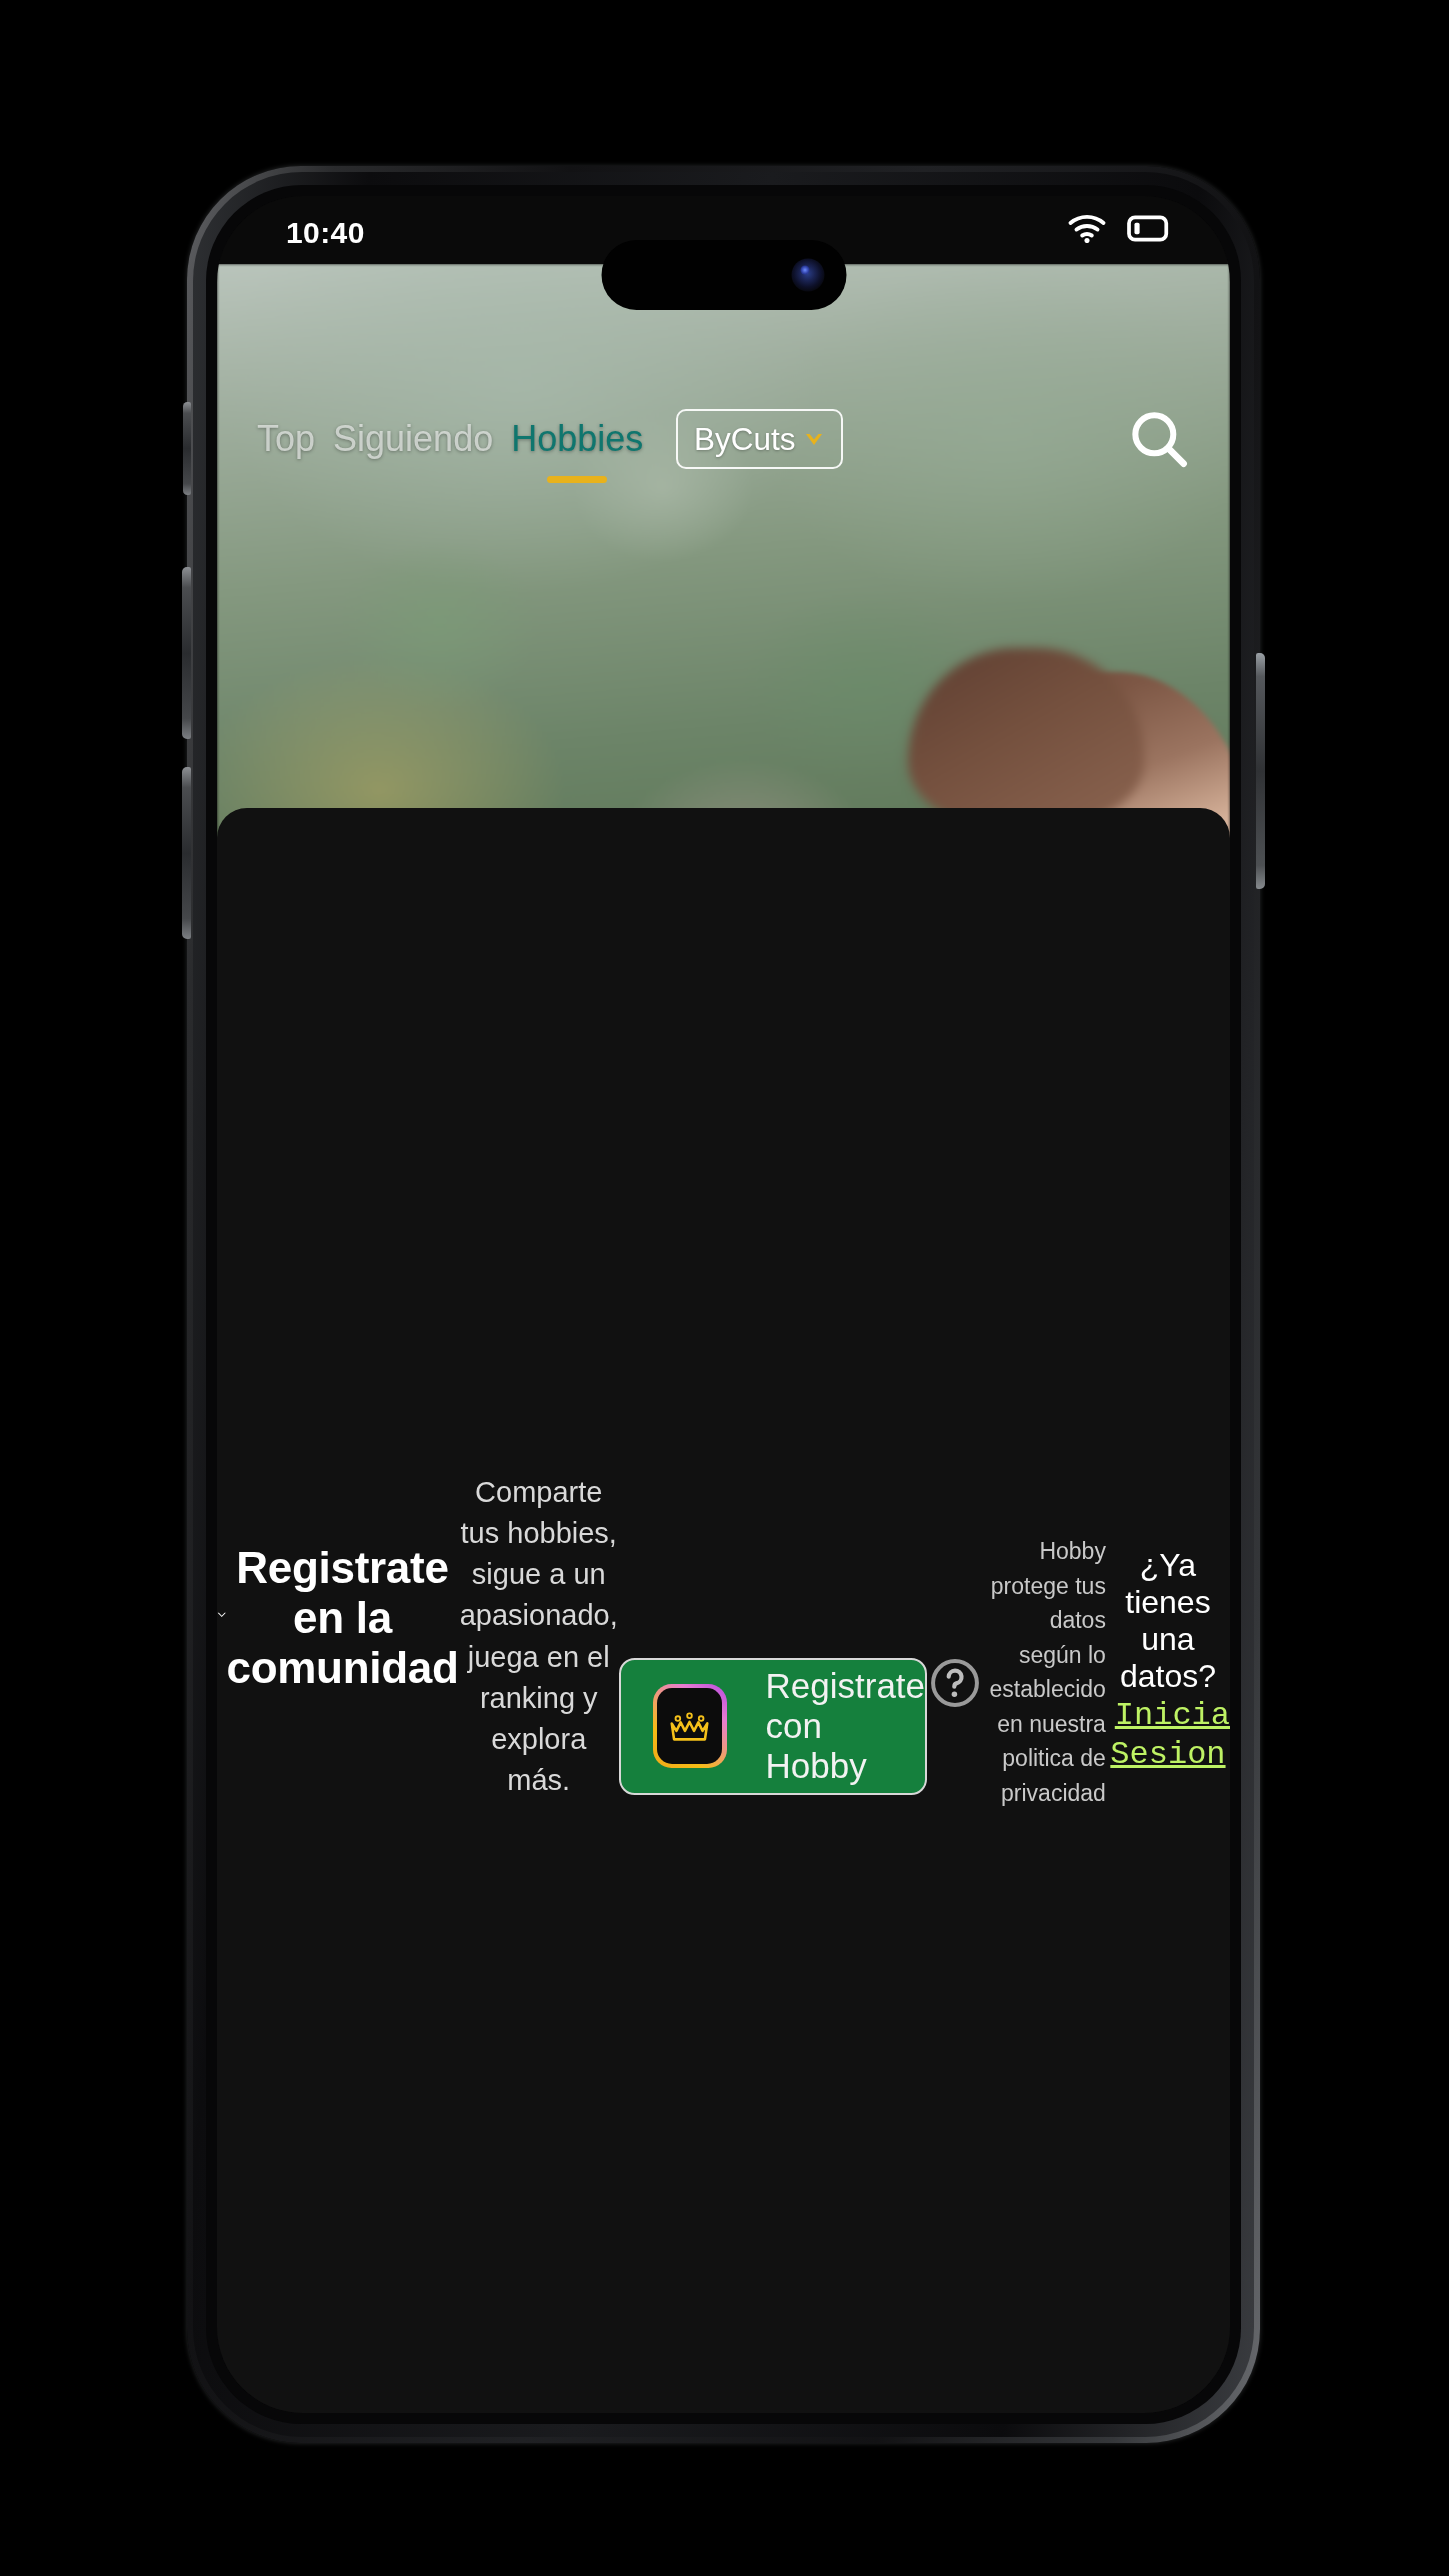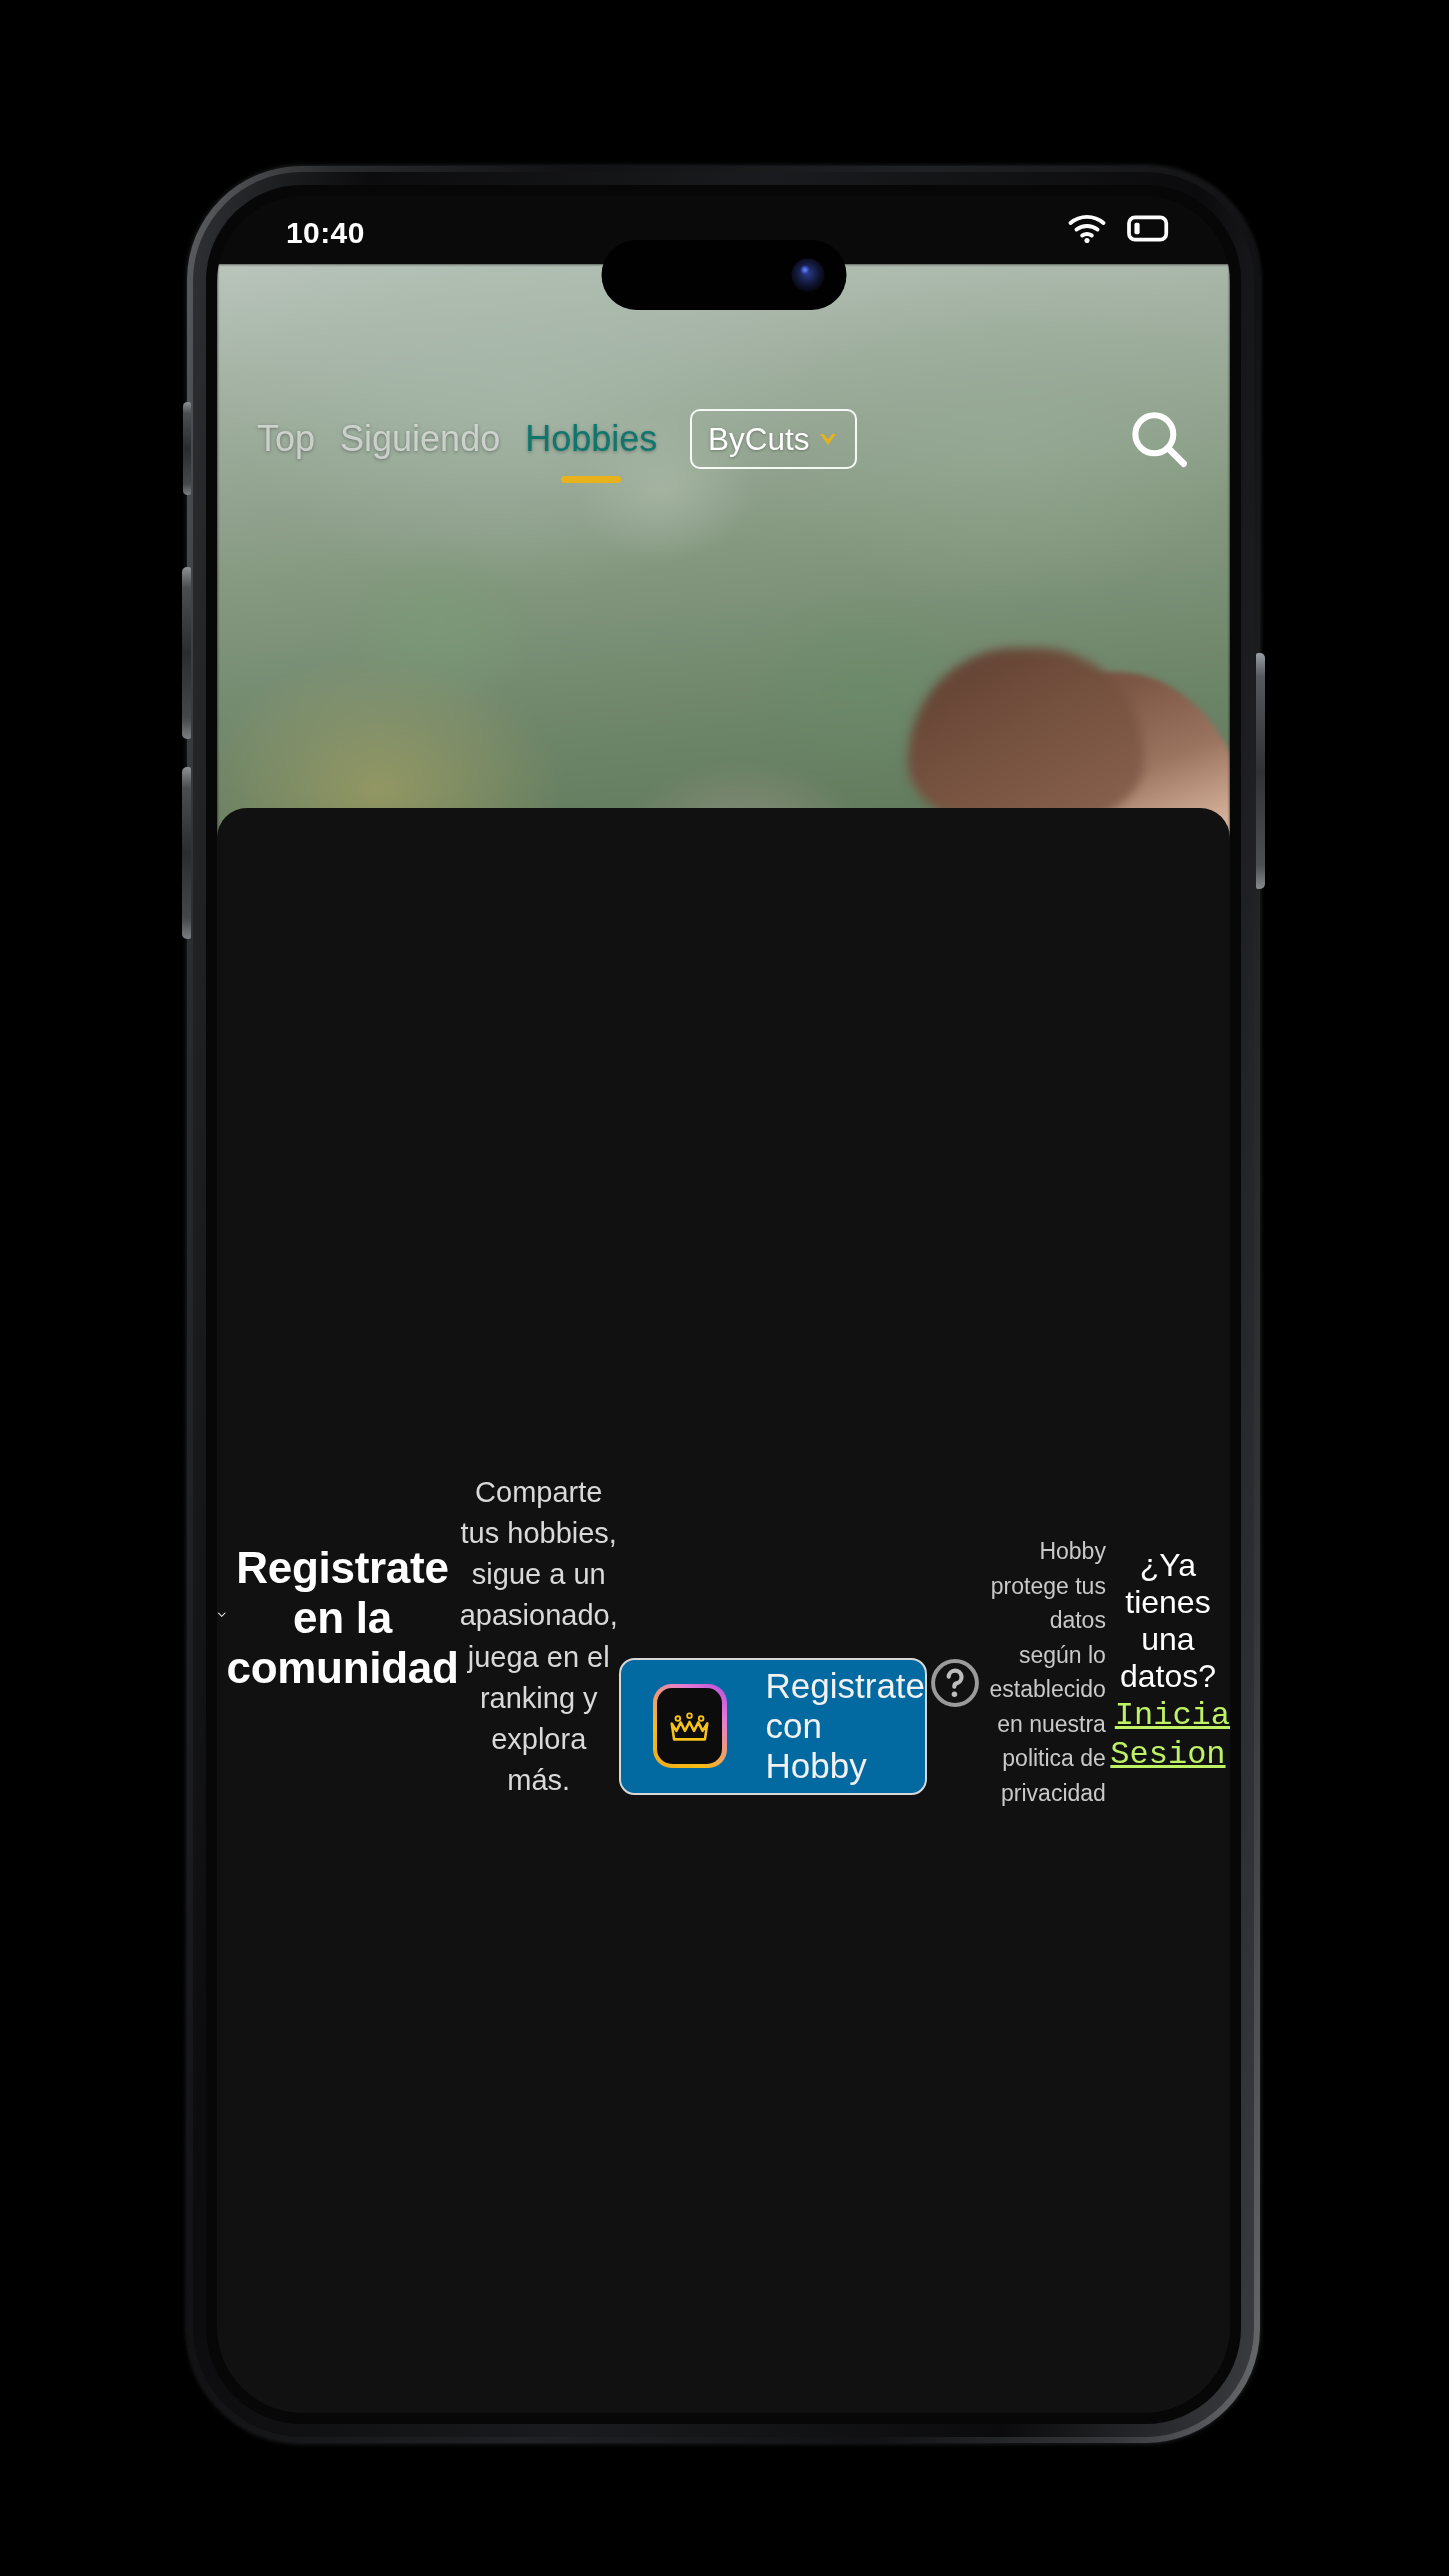--- a/index.html
+++ b/index.html
@@ -189,21 +189,21 @@
     height: 86px;
     display: flex;
     align-items: center;
     z-index: 30;
     padding: 0 31.5px 0 40px;
     box-sizing: border-box;
   }
   .nav-tabs {
     display: flex;
     align-items: center;
-    gap: 25px;
+    gap: 18px;
   }
   .nav-tab {
     position: relative;
     color: rgba(233,236,233,.72);
     font-size: 36px;
     font-weight: 400;
     white-space: nowrap;
     text-shadow: 0 0.7px 3.6px rgba(0,0,0,.35);
   }
   .nav-tab.active {
@@ -284,21 +284,21 @@
     max-width: 758px;
   }
 
   .signup-btn {
     margin-top: 179px;
     width: 744px;
     height: 137px;
     box-sizing: border-box;
     border: 2.1px solid #d8d8d8;
     border-radius: 15.7px;
-    background: #0369a1;
+    background: #15803d;
     display: flex;
     align-items: center;
     padding-left: 31.5px;
     gap: 39px;
   }
   .brand-logo {
     width: 74px;
     height: 84px;
     border-radius: 18.6px;
     padding: 4.3px;

